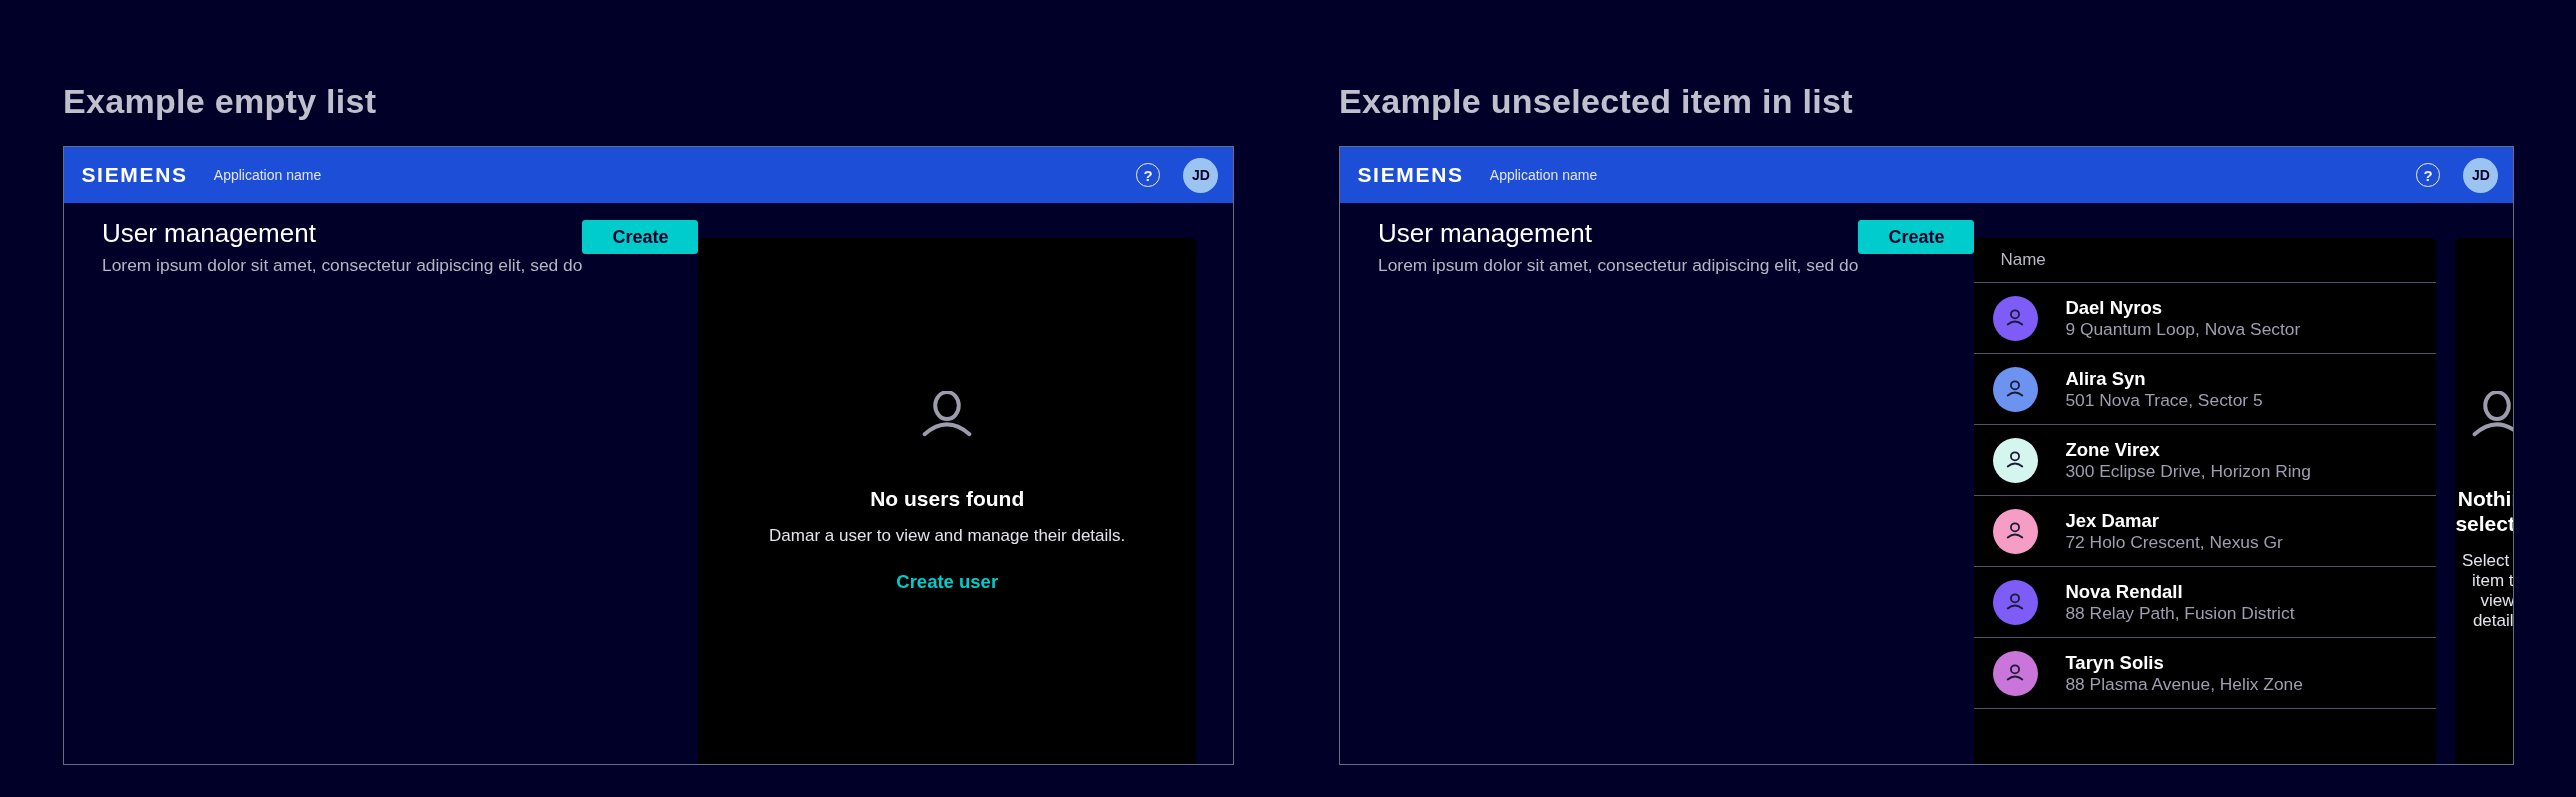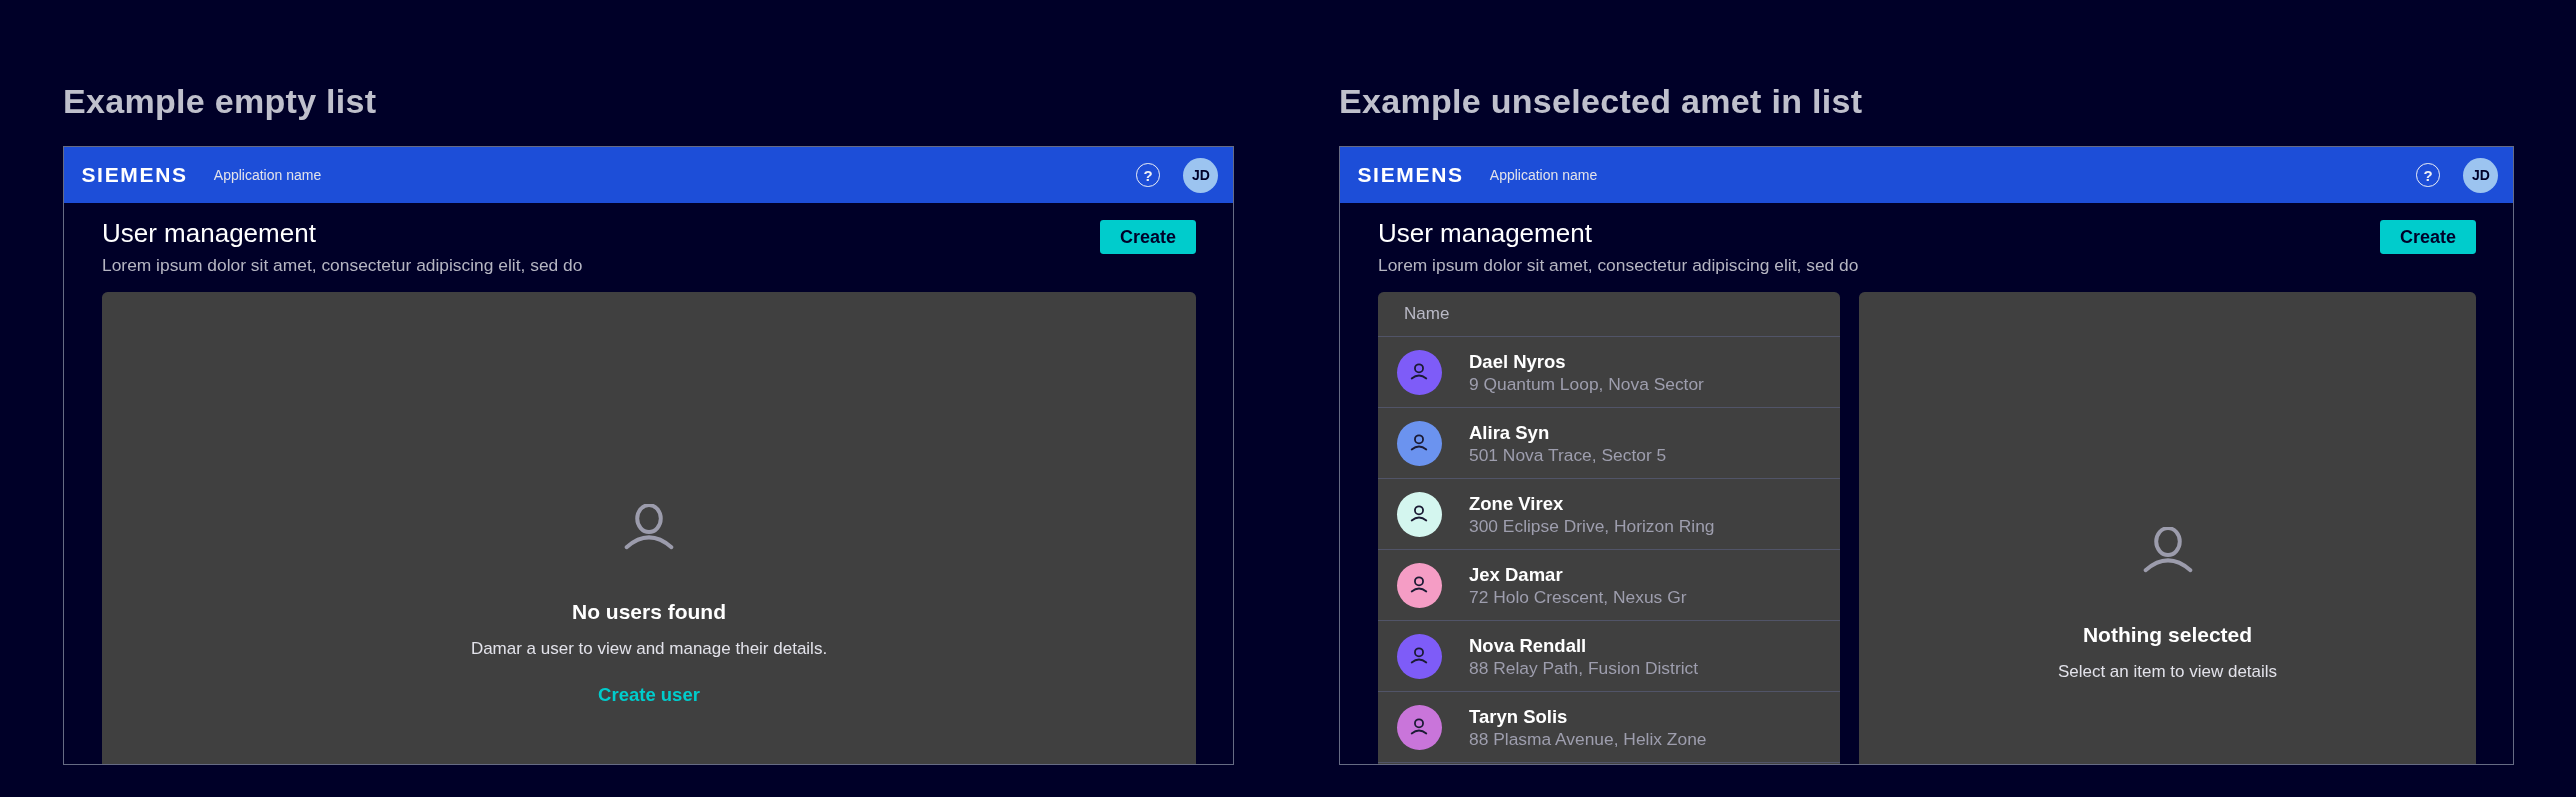--- a/index.html
+++ b/index.html
@@ -14,28 +14,28 @@
 
   .card { width: 100%; height: 619px; border: 1.1px solid #666b84; background: #000028; display: flex; flex-direction: column; overflow: hidden; }
 
   .app-header { height: 56px; flex: none; background: #1d4ed8; display: flex; align-items: center; padding: 0 14.6px 0 17.4px; }
   .brand { color: #ffffff; font-size: 21px; font-weight: 700; letter-spacing: 1.7px; }
   .app-name { color: #e3e3ea; font-size: 14px; font-weight: 400; margin-left: 26px; }
   .header-right { margin-left: auto; display: flex; align-items: center; gap: 23.6px; }
   .help-btn { width: 23.6px; height: 23.6px; border-radius: 50%; border: 1.7px solid #eef0f6; color: #eef0f6; display: flex; align-items: center; justify-content: center; font-size: 15px; font-weight: 600; background: transparent; cursor: pointer; }
   .header-avatar { width: 35px; height: 35px; border-radius: 50%; background: #9cc4f0; color: #000028; display: flex; align-items: center; justify-content: center; font-size: 14px; font-weight: 700; cursor: pointer; }
 
-  .card-content { flex: 1; min-height: 0; display: flex; flex-direction: column; padding: 17px 37px 0 38px; }
+  .card-content { flex: 1; min-height: 0; display: flex; flex-direction: row; padding: 17px 37px 0 38px; }
   .title-row { flex: none; display: flex; justify-content: space-between; align-items: flex-start; }
   .page-title { color: #ffffff; font-size: 26px; line-height: 27px; font-weight: 400; }
   .page-subtitle { color: #b5b5c2; font-size: 17.4px; line-height: 17.4px; font-weight: 400; margin-top: 9.5px; }
-  .create-btn { width: 96px; height: 34px; background: #00cccc; color: #000028; border: none; border-radius: 3.4px; font-family: "Liberation Sans", sans-serif; font-size: 18px; font-weight: 700; cursor: pointer; }
+  .create-btn { width: 116px; height: 34px; background: #00cccc; color: #000028; border: none; border-radius: 3.4px; font-family: "Liberation Sans", sans-serif; font-size: 18px; font-weight: 700; cursor: pointer; }
 
   .main-area { flex: 1; min-height: 0; margin-top: 18px; display: flex; gap: 19px; }
-  .panel { background: #404040; border-radius: 5.6px 5.6px 0 0; min-height: 0; justify-content: center; }
+  .panel { background: #000000; border-radius: 5.6px 5.6px 0 0; min-height: 0; }
   .fill-panel { flex: 1; }
   .list-panel { flex: none; width: 462px; display: flex; flex-direction: column; overflow: hidden; }
 
   .empty-state { display: flex; flex-direction: column; align-items: center; text-align: center; padding-top: 153px; }
   .es-icon { flex: none; }
   .es-heading { color: #ffffff; font-size: 21px; line-height: 25px; font-weight: 700; margin-top: 49px; }
   .es-body { color: #e2e2ea; font-size: 17px; line-height: 20px; font-weight: 400; margin-top: 15px; }
   .es-link { color: #00cccc; font-size: 18.5px; line-height: 21.3px; font-weight: 700; margin-top: 25px; text-decoration: none; cursor: pointer; }
 
   .list-header { flex: none; height: 45px; display: flex; align-items: center; padding-left: 26px; border-bottom: 1.1px solid #515468; color: #b9b9c6; font-size: 17px; }
@@ -83,21 +83,21 @@
             <div class="es-heading">No users found</div>
             <div class="es-body">Damar a user to view and manage their details.</div>
             <a class="es-link">Create user</a>
           </div>
         </div>
       </div>
     </div>
   </section>
 
   <section class="example right">
-    <h1 class="example-title">Example unselected amet in list</h1>
+    <h1 class="example-title">Example unselected item in list</h1>
 
     <div class="card">
       <header class="app-header">
         <span class="brand">SIEMENS</span>
         <span class="app-name">Application name</span>
         <span class="header-right">
           <button class="help-btn">
               <span>?</span>
             </button>
           <div class="header-avatar">JD</div>

